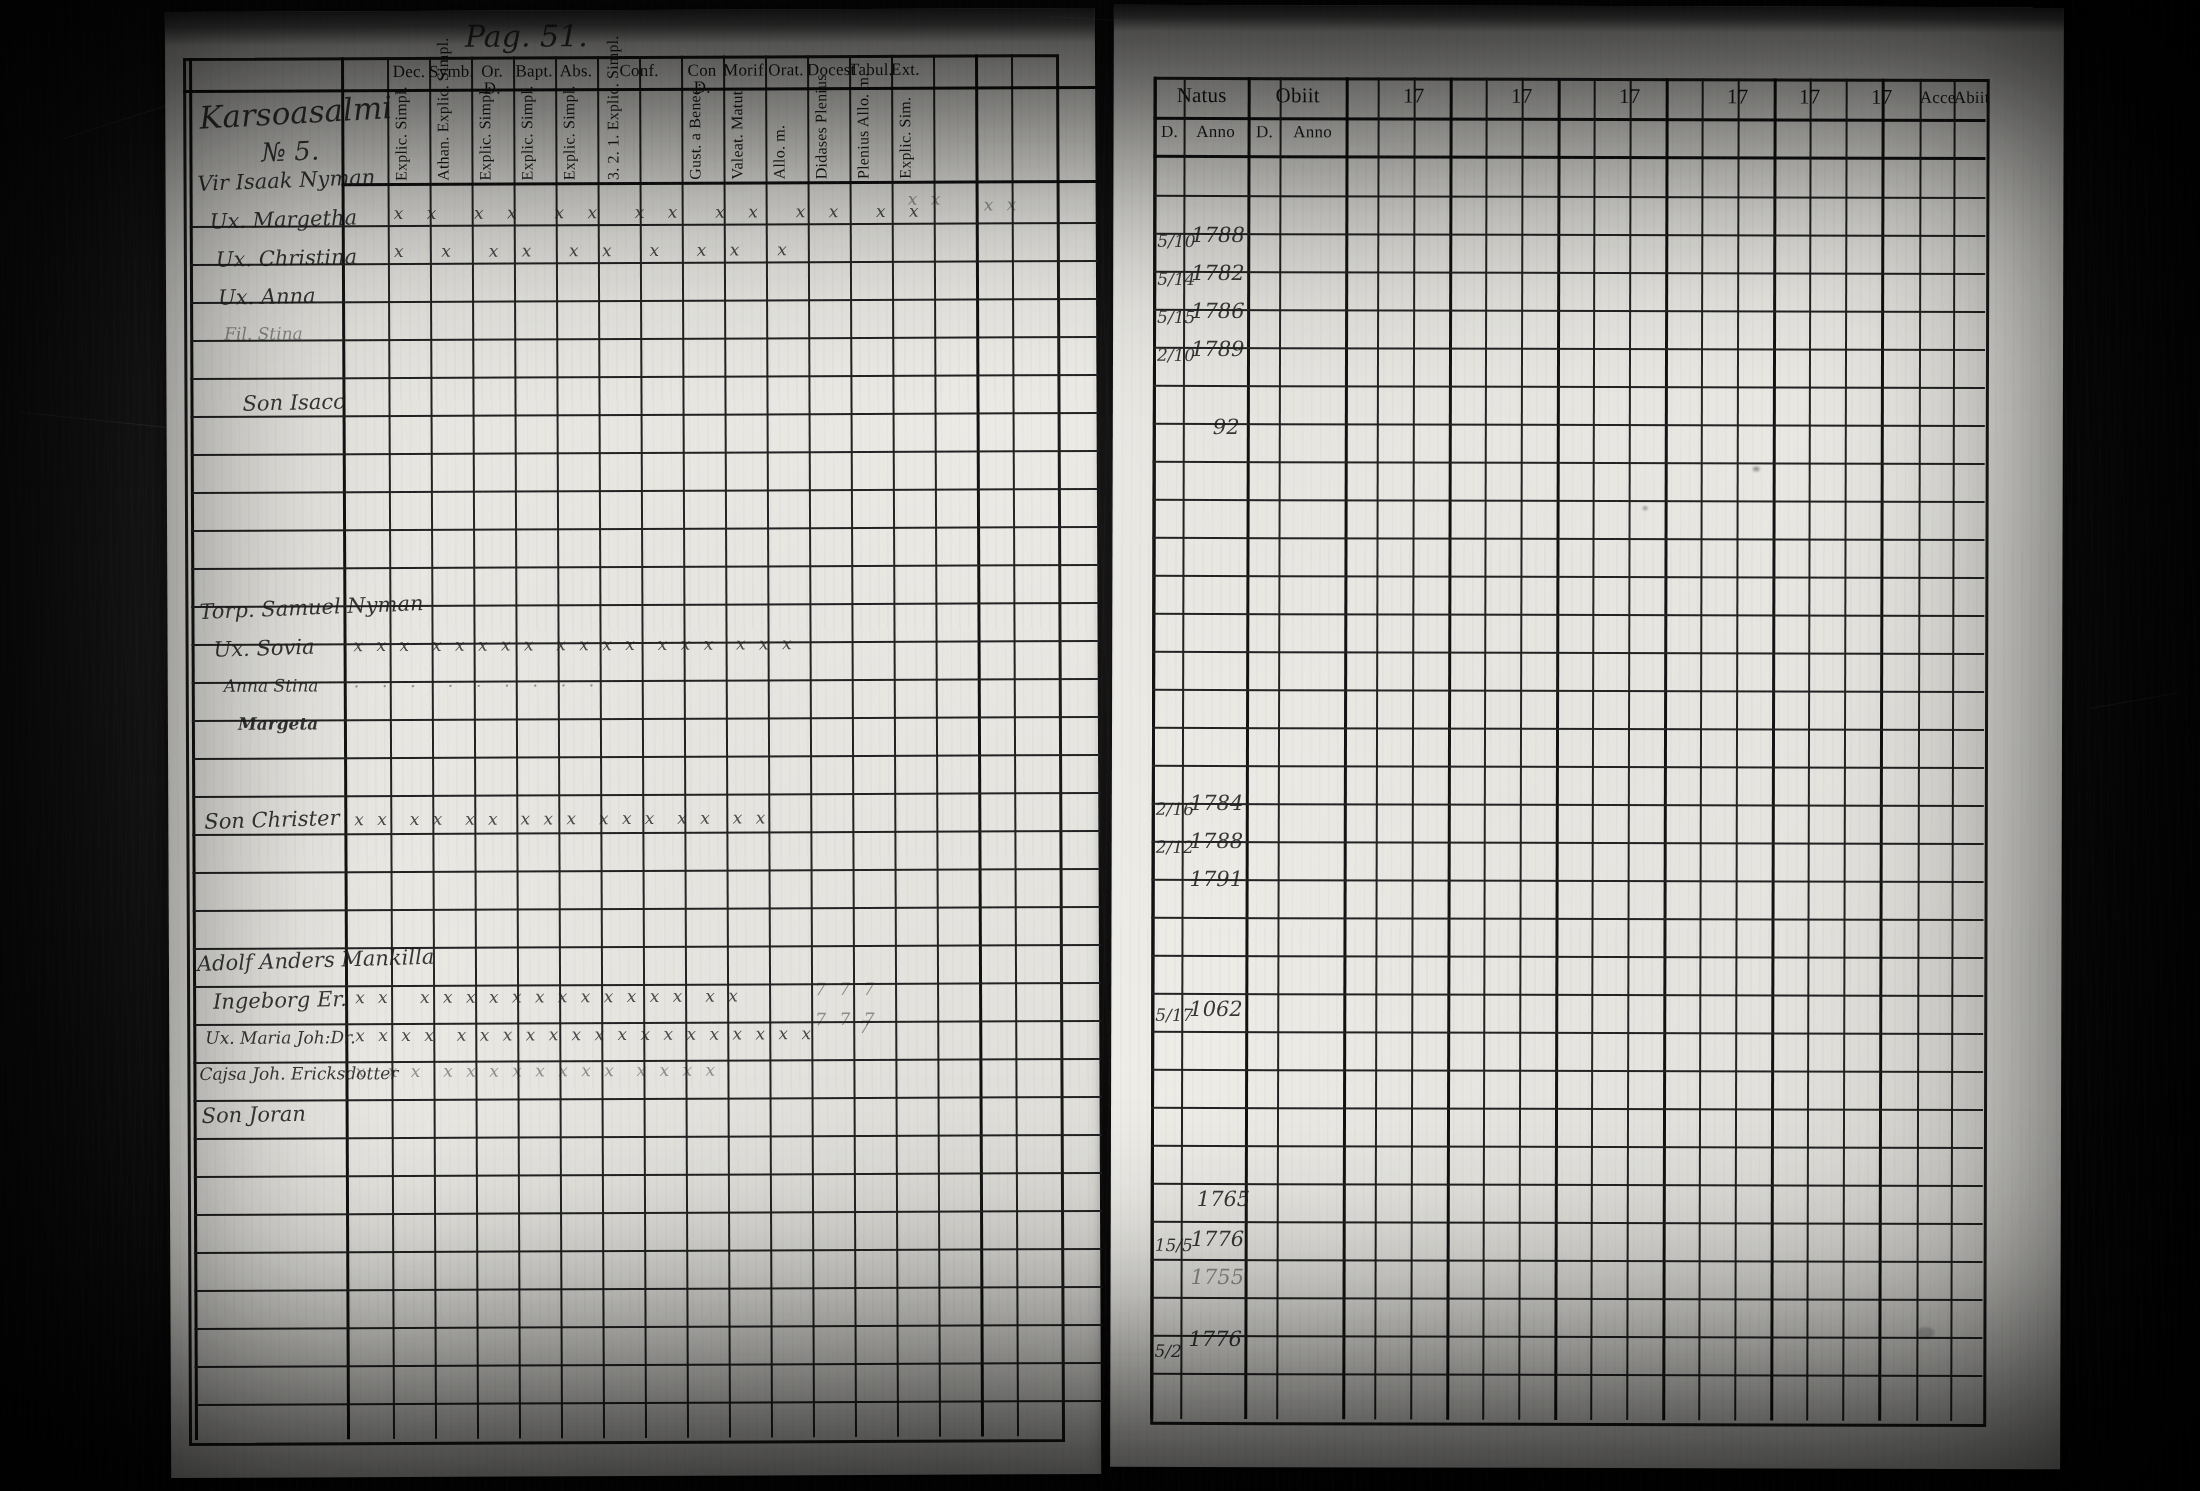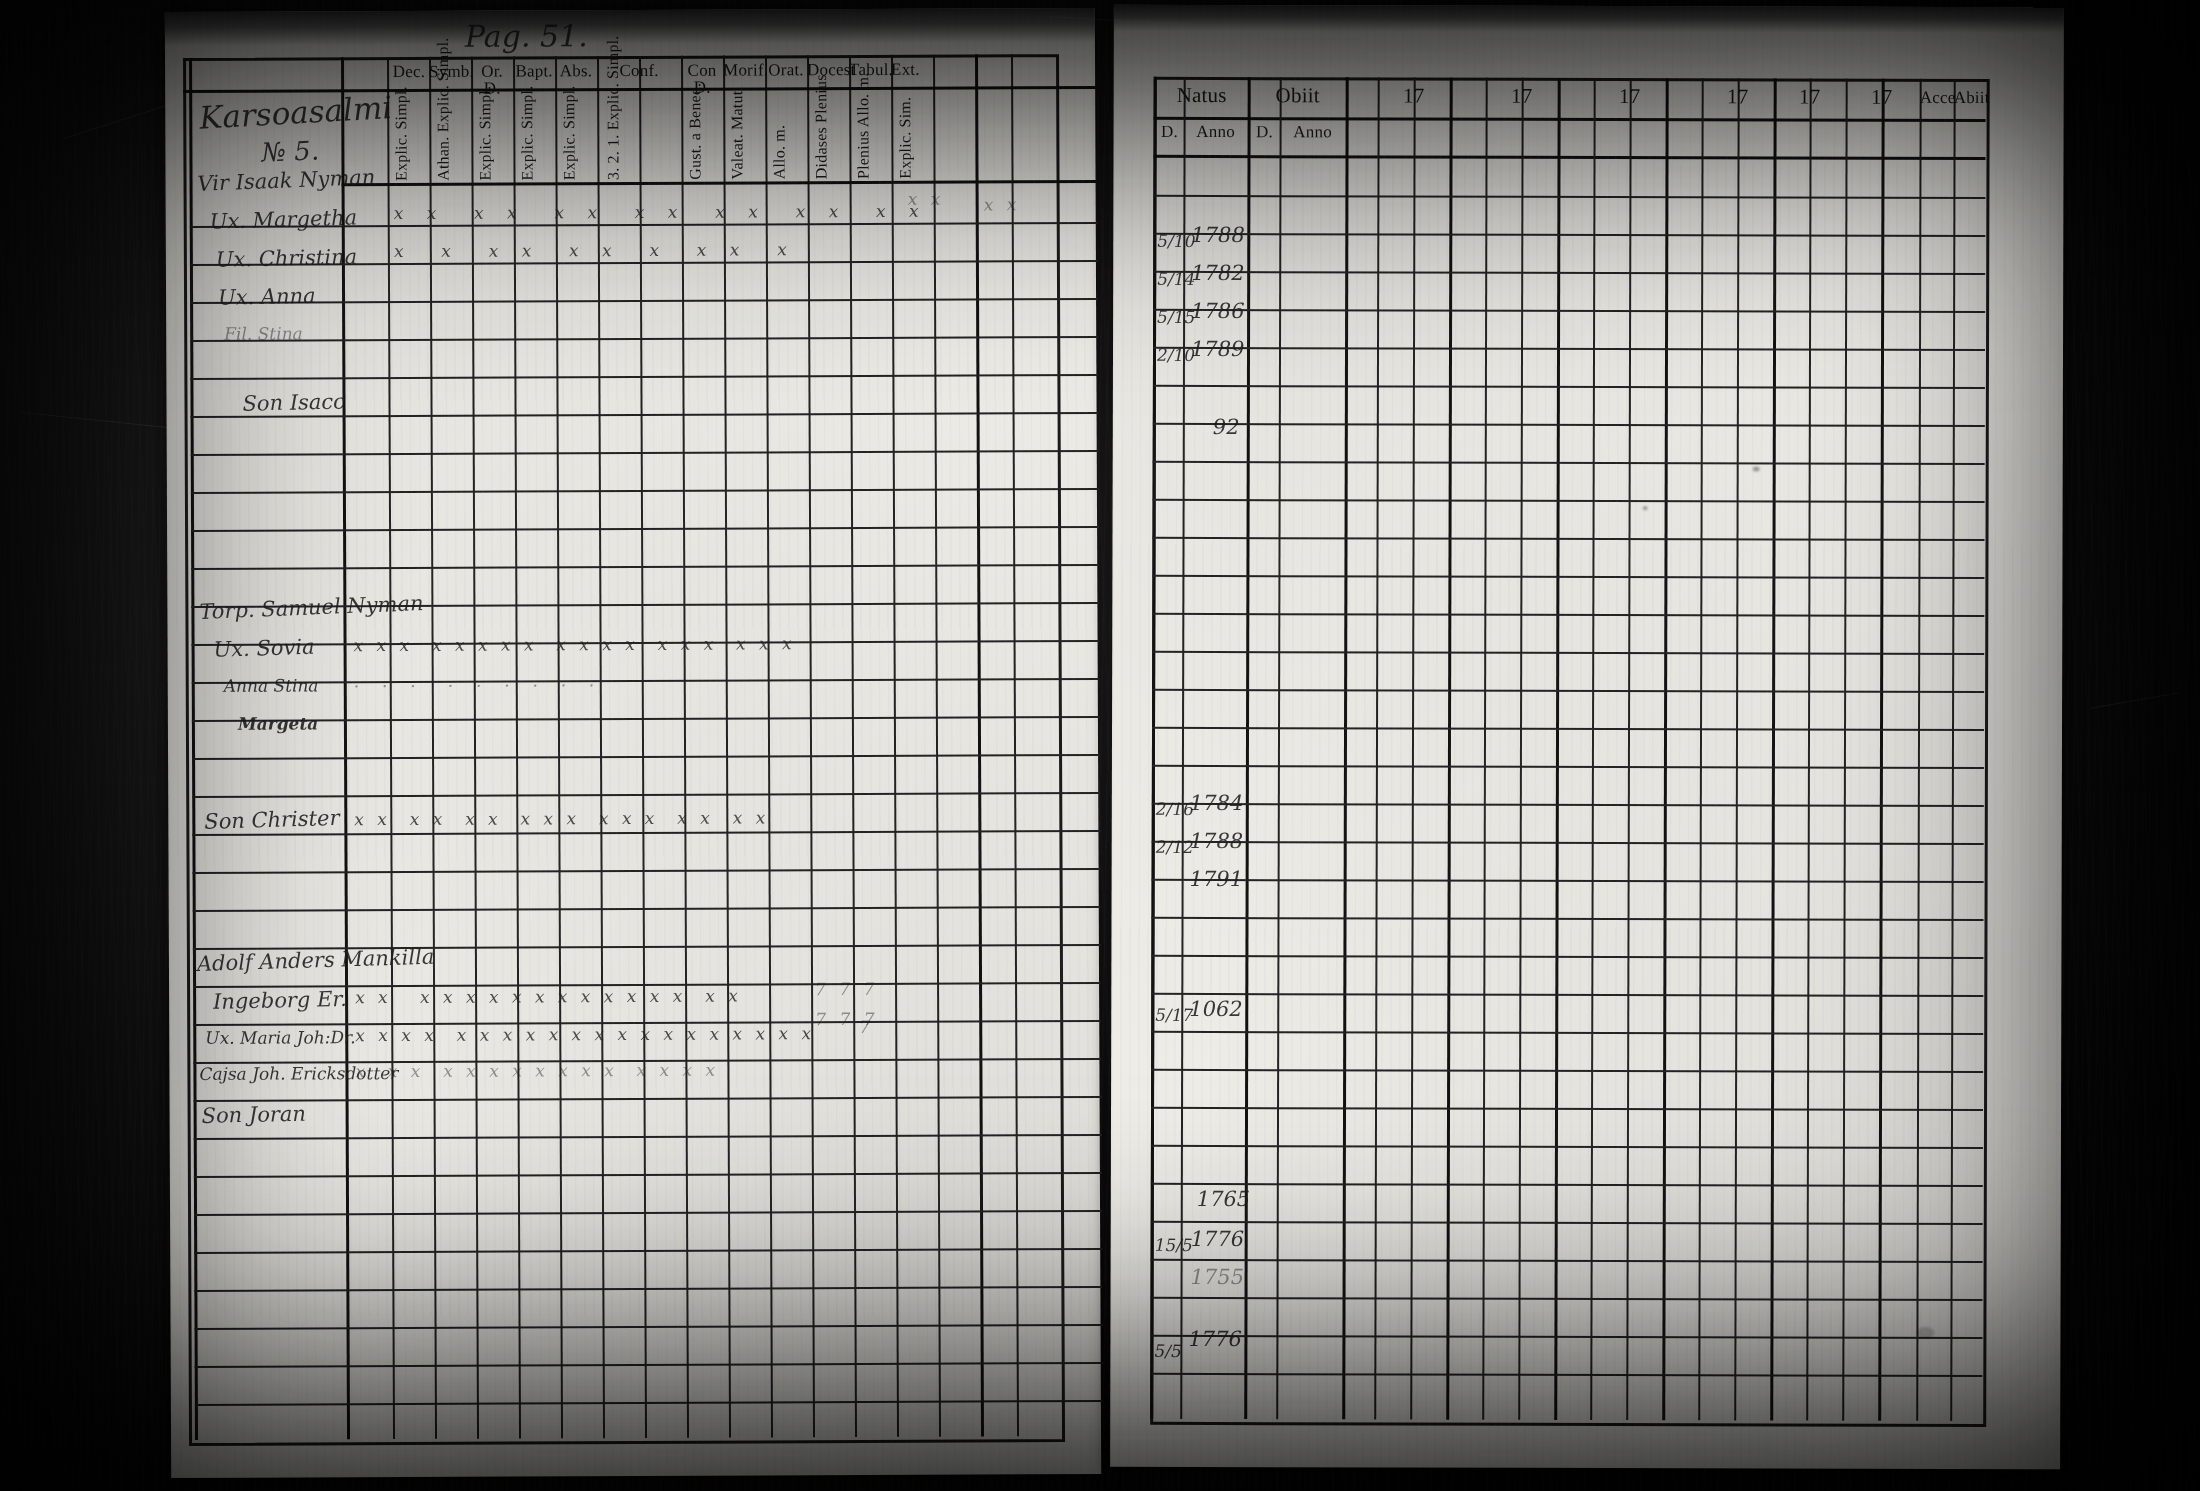--- a/index.html
+++ b/index.html
@@ -403,21 +403,21 @@
     <div class="hand sm" style="left: 44px; top: 1000px;">5/17</div>
     <div class="hand md" style="left: 78px; top: 992px;">1062</div>
 
     <div class="hand md" style="left: 86px; top: 1182px;">1765</div>
 
     <div class="hand sm" style="left: 44px; top: 1230px;">15/5</div>
     <div class="hand md" style="left: 80px; top: 1222px;">1776</div>
 
     <div class="hand md faint" style="left: 80px; top: 1260px;">1755</div>
 
-    <div class="hand sm" style="left: 44px; top: 1336px;">5/5</div>
+    <div class="hand sm" style="left: 44px; top: 1336px;">5/2</div>
     <div class="hand md" style="left: 78px; top: 1322px;">1776</div>
 
     <div class="blot" style="left: 640px; top: 460px; width: 7px; height: 5px;"></div>
     <div class="blot" style="left: 530px; top: 500px; width: 5px; height: 4px;"></div>
     <div class="blot" style="left: 806px; top: 1320px; width: 18px; height: 12px; opacity:.5;"></div>
   </div>
 
   <div class="scratch" style="left: 60px; top: 120px; width: 120px; transform: rotate(-18deg);"></div>
   <div class="scratch" style="left: 20px; top: 420px; width: 160px; transform: rotate(6deg);"></div>
   <div class="scratch" style="left: 2090px; top: 700px; width: 90px; transform: rotate(-10deg);"></div>

